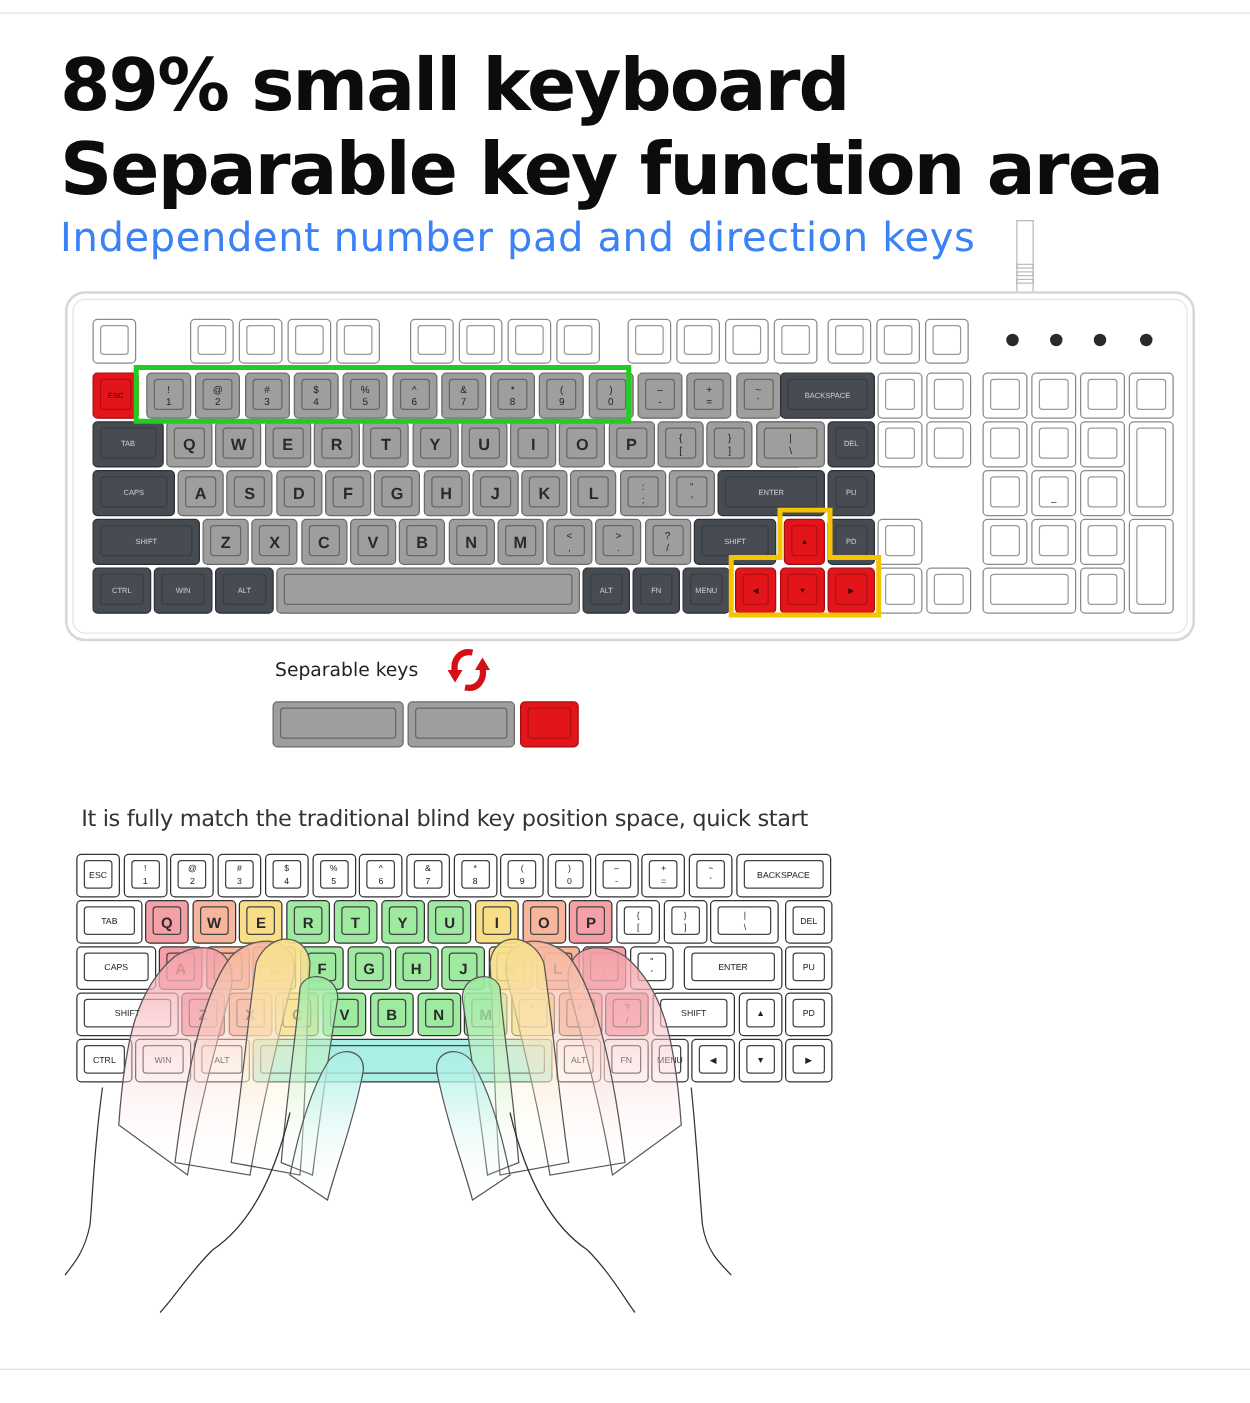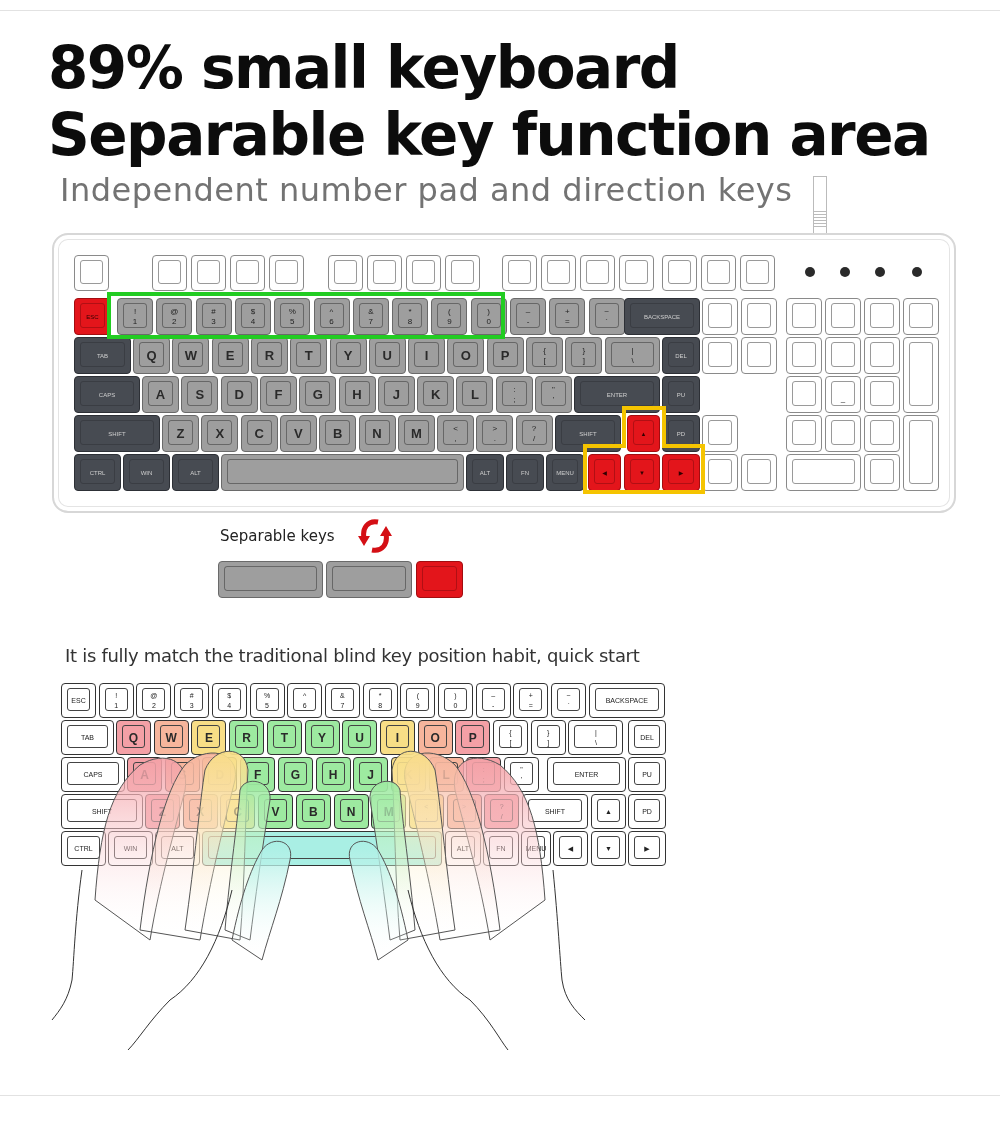--- a/index.html
+++ b/index.html
@@ -1,19 +1,19 @@
 <!DOCTYPE html>
 <html><head>
 <meta charset="utf-8">
 <style>
   html,body{margin:0;padding:0;background:#fff;}
   body{width:1000px;height:1122px;position:relative;overflow:hidden;font-family:"Liberation Sans",sans-serif;}
   .hr{position:absolute;left:0;width:1000px;height:1px;background:#e2e2e2;}
   .title{position:absolute;left:48px;font-family:"DejaVu Sans",sans-serif;font-weight:bold;color:#0c0c0c;font-size:58px;letter-spacing:-1.5px;line-height:64px;white-space:nowrap;}
-  .subtitle{position:absolute;left:60px;top:170px;font-family:"DejaVu Sans",sans-serif;color:#737373;font-size:32px;letter-spacing:0.5px;line-height:40px;white-space:nowrap;}
+  .subtitle{position:absolute;left:48px;top:170px;font-family:"DejaVu Sans",sans-serif;color:#3b82f6;font-size:32px;letter-spacing:0.5px;line-height:40px;white-space:nowrap;}
   .cable{position:absolute;left:813px;top:176px;width:12px;height:58px;border:1px solid #bbb;border-bottom:none;background:#fff;}
   .cable .rib{position:absolute;left:-1px;width:12px;height:2px;border:1px solid #bbb;}
   .kb{position:absolute;left:52px;top:233px;width:900px;height:276px;border:2px solid #d7d7d7;border-radius:16px;background:#fff;box-shadow:inset 0 0 0 4px #fff, inset 0 0 0 5px #e4e4e4;}
   .key{position:absolute;box-sizing:border-box;border:1px solid #777;border-radius:4px;background:#fff;display:flex;flex-direction:column;align-items:center;justify-content:center;font-size:8px;color:#222;line-height:10px;text-align:center;}
   .key::after{content:"";position:absolute;left:5px;right:5px;top:4px;bottom:6px;border:1px solid rgba(0,0,0,0.35);border-radius:3px;}
   .key.o{border-color:#8a8a8a;}
   .key.o::after{border-color:#9a9a9a;}
   .key.g{background:#9e9e9e;border-color:#6a6a6a;}
   .key.d{background:#474b52;border-color:#2d3036;color:#cfcfcf;font-size:6px;}
   .key.d::after{border-color:#3a3d43;}
@@ -334,21 +334,21 @@
 <svg style="position:absolute;left:358px;top:518px;" width="34" height="36" viewBox="0 0 34 36">
   <path d="M20 4 C10 2 4 10 6 20" stroke="#d40f15" stroke-width="5" fill="none"></path>
   <polygon points="0,18 12,18 6,28" fill="#d40f15"></polygon>
   <path d="M14 32 C24 34 30 26 28 16" stroke="#d40f15" stroke-width="5" fill="none"></path>
   <polygon points="22,18 34,18 28,8" fill="#d40f15"></polygon>
 </svg>
 <div class="key g" style="left:218px;top:561px;width:105px;height:37px;position:absolute;"></div>
 <div class="key g" style="left:326px;top:561px;width:86px;height:37px;position:absolute;"></div>
 <div class="key r" style="left:416px;top:561px;width:47px;height:37px;position:absolute;"></div>
 
-<div class="caption">It is fully match the traditional blind key position habit, quick start</div>
+<div class="caption">It is fully match the traditional blind key position space, quick start</div>
 
 <div class="kb2" id="kb2">
     <div class="key" style="left: 3px; top: 3px; width: 35px; height: 35px;">
       <span>ESC</span>
     </div>
     <div class="key" style="left: 40.7px; top: 3px; width: 35px; height: 35px;">
       <span>!</span>
       <span>1</span>
     </div>
     <div class="key" style="left: 78.4px; top: 3px; width: 35px; height: 35px;">

